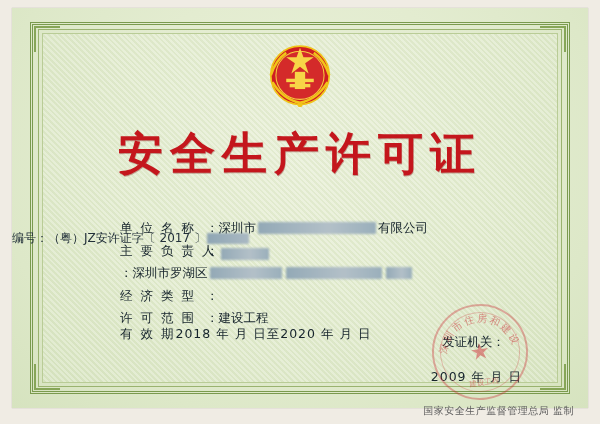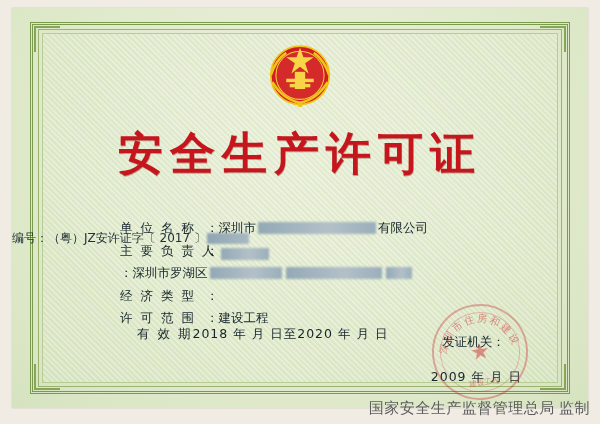--- a/index.html
+++ b/index.html
@@ -171,21 +171,21 @@
   
   .validity {
     position: absolute;
     left: 108px;
     top: 318px;
     font-size: 12.5px;
     color: #16242c;
     letter-spacing: 1px;
     white-space: nowrap;
   }
-  .validity .lbl { letter-spacing: 2px; margin-left: 17px; }
+  .validity .lbl { letter-spacing: 2px; }
 
   
   .issuer {
     position: absolute;
     right: 66px;
     top: 326px;
     font-size: 12.5px;
     color: #16242c;
     text-align: center;
     white-space: nowrap;
@@ -233,26 +233,25 @@
     left: 0; right: 0;
     bottom: 10px;
     text-align: center;
     font-size: 7.5px;
     color: rgba(200,30,40,0.75);
   }
 
   
   .footer {
     position: absolute;
-    right: 10px;
+    right: 26px;
     bottom: 6px;
-    font-size: 15px;
+    font-size: 10px;
     color: #5c5c5c;
     letter-spacing: 0.5px;
-    font-family: Liberation Serif, serif;
   }
 </style>
 </head>
 <body>
 
 <div id="certificate">
 
   <div class="scan-bg"></div>
 
   <div class="paper">

